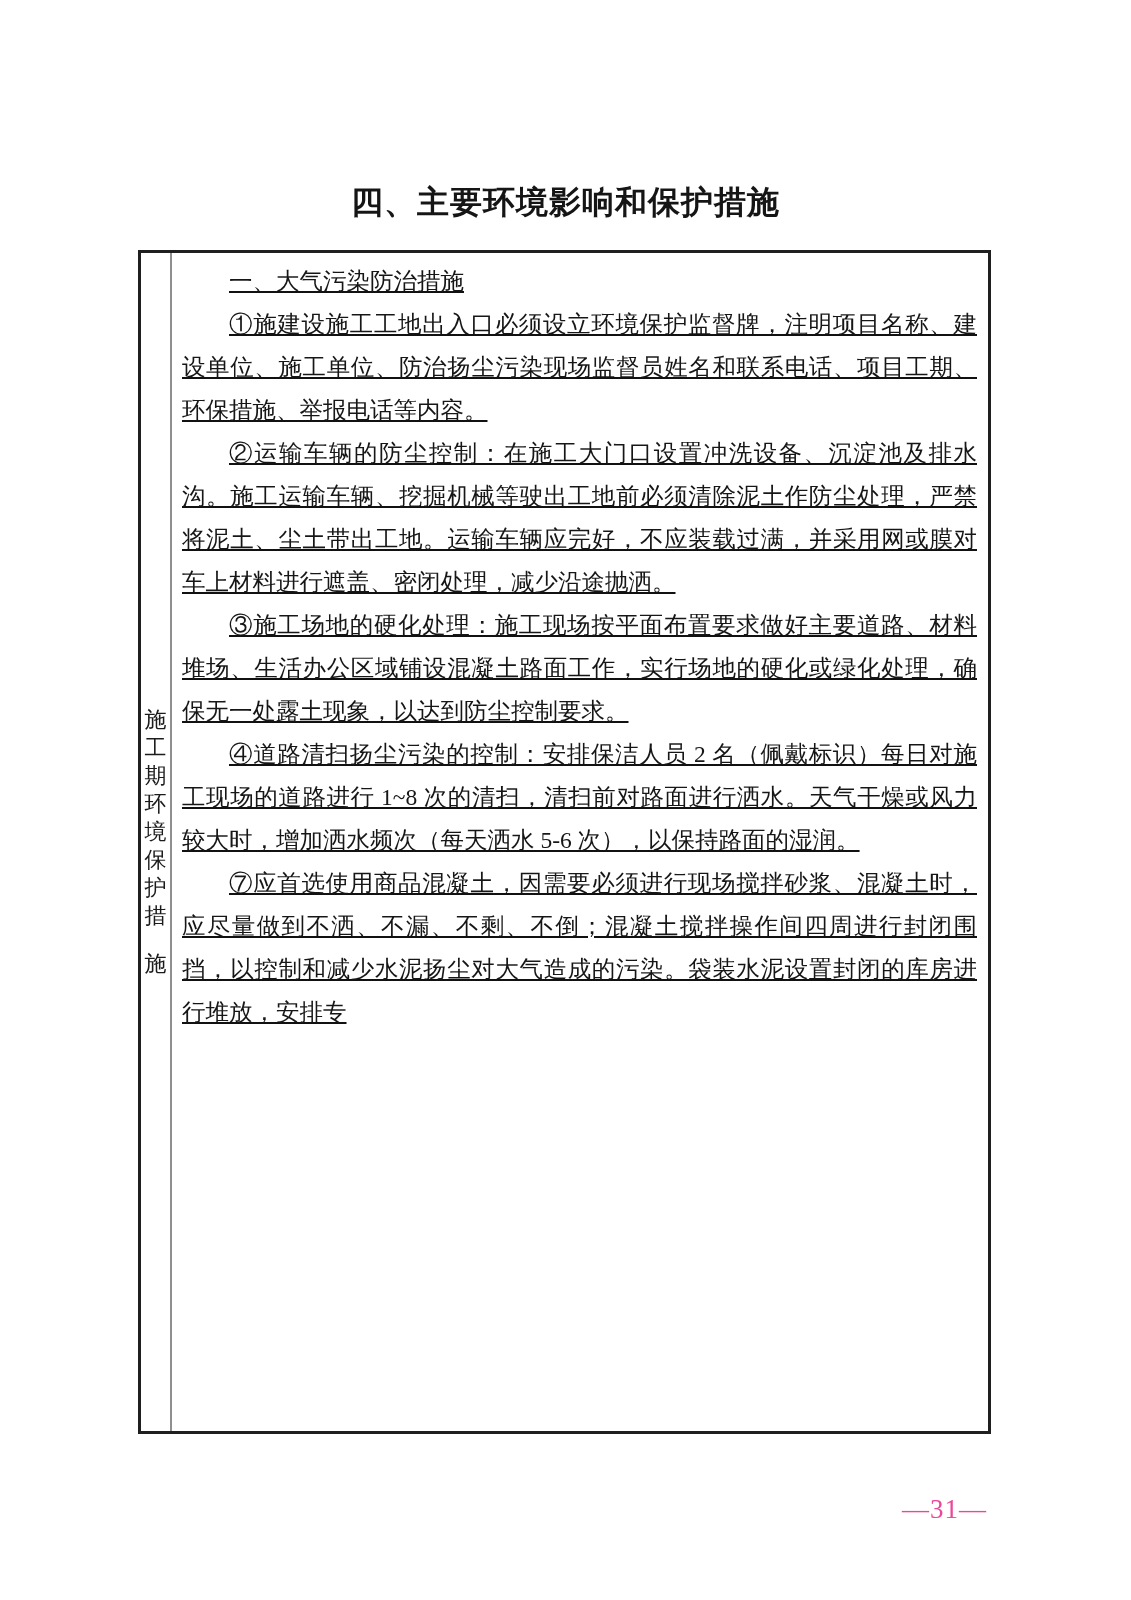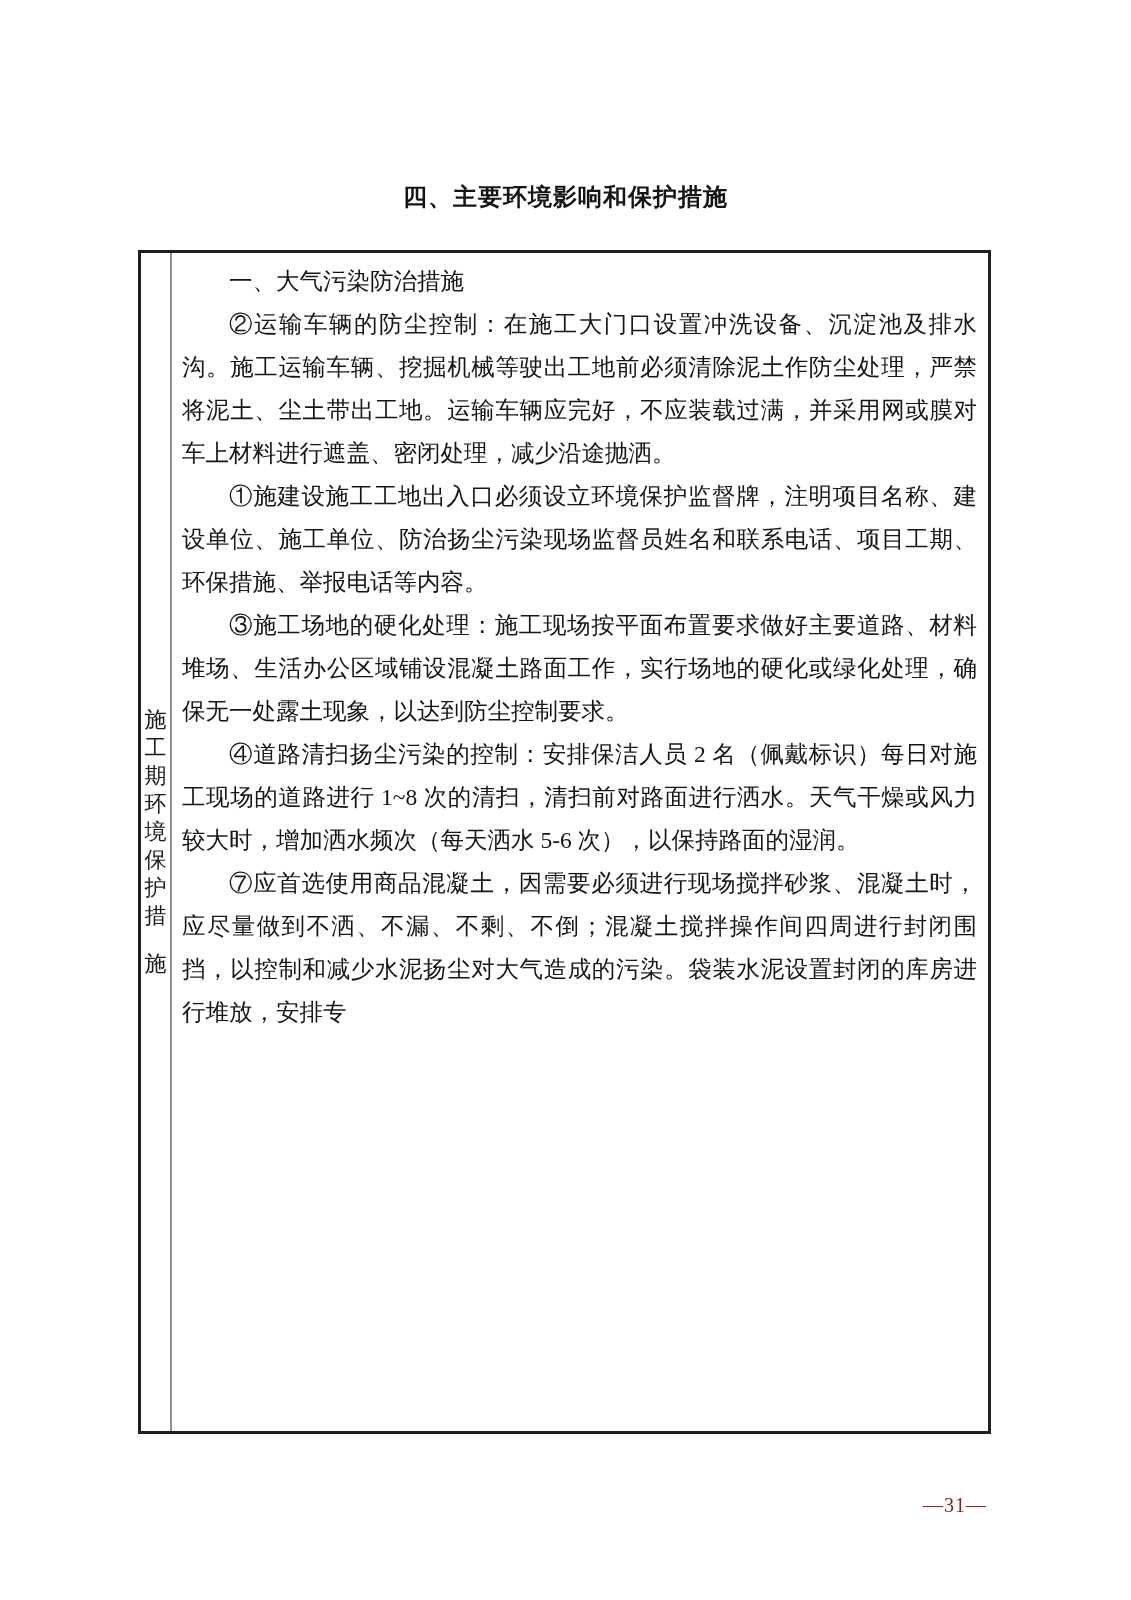--- a/index.html
+++ b/index.html
@@ -17,21 +17,21 @@
   }
   .page-title {
     position: absolute;
     top: 181px;
     left: 0;
     width: 100%;
     margin: 0;
     text-align: center;
     font-family: "Liberation Sans", "DejaVu Sans", sans-serif;
     font-weight: bold;
-    font-size: 24px;
+    font-size: 32px;
     letter-spacing: 1px;
     color: #151515;
   }
   .doc-table {
     position: absolute;
     left: 138px;
     top: 250px;
     width: 853px;
     height: 1184px;
     border: 3px solid #1f1f1f;
@@ -51,40 +51,41 @@
     font-size: 22px;
     line-height: 28px;
     color: #1b1b1b;
   }
   .vchar { display: block; }
   .vchar.vchar-last { margin-top: 20px; }
   .content-cell {
     flex: 1 1 auto;
     padding: 7px 11px 0 10px;
     overflow: hidden;
+    text-decoration: underline;
   }
   .para {
     margin: 0;
     font-size: 23.5px;
     line-height: 43px;
     text-align: justify;
     text-indent: 2em;
     color: #161616;
     word-break: break-all;
   }
   .para.section-heading {
     text-align: left;
   }
   .page-number {
     position: absolute;
     top: 1494px;
     right: 144px;
-    font-size: 20px;
+    font-size: 27px;
     letter-spacing: 1px;
-    color: #7f1d1d;
+    color: #ec4899;
     font-family: "Liberation Serif", "DejaVu Serif", serif;
   }
 </style>
 </head>
 <body>
 
 <h1 class="page-title">四、主要环境影响和保护措施</h1>
 
 <div class="doc-table">
 
@@ -95,22 +96,22 @@
     <span class="vchar">环</span>
     <span class="vchar">境</span>
     <span class="vchar">保</span>
     <span class="vchar">护</span>
     <span class="vchar">措</span>
     <span class="vchar vchar-last">施</span>
   </div>
 
   <div class="content-cell">
     <p class="para section-heading">一、大气污染防治措施</p>
+    <p class="para">①施建设施工工地出入口必须设立环境保护监督牌，注明项目名称、建设单位、施工单位、防治扬尘污染现场监督员姓名和联系电话、项目工期、环保措施、举报电话等内容。</p>
     <p class="para">②运输车辆的防尘控制：在施工大门口设置冲洗设备、沉淀池及排水沟。施工运输车辆、挖掘机械等驶出工地前必须清除泥土作防尘处理，严禁将泥土、尘土带出工地。运输车辆应完好，不应装载过满，并采用网或膜对车上材料进行遮盖、密闭处理，减少沿途抛洒。</p>
-    <p class="para">①施建设施工工地出入口必须设立环境保护监督牌，注明项目名称、建设单位、施工单位、防治扬尘污染现场监督员姓名和联系电话、项目工期、环保措施、举报电话等内容。</p>
     <p class="para">③施工场地的硬化处理：施工现场按平面布置要求做好主要道路、材料堆场、生活办公区域铺设混凝土路面工作，实行场地的硬化或绿化处理，确保无一处露土现象，以达到防尘控制要求。</p>
     <p class="para">④道路清扫扬尘污染的控制：安排保洁人员 2 名（佩戴标识）每日对施工现场的道路进行 1~8 次的清扫，清扫前对路面进行洒水。天气干燥或风力较大时，增加洒水频次（每天洒水 5-6 次），以保持路面的湿润。</p>
     <p class="para">⑦应首选使用商品混凝土，因需要必须进行现场搅拌砂浆、混凝土时，应尽量做到不洒、不漏、不剩、不倒；混凝土搅拌操作间四周进行封闭围挡，以控制和减少水泥扬尘对大气造成的污染。袋装水泥设置封闭的库房进行堆放，安排专</p>
   </div>
 
 </div>
 
 <div class="page-number">—31—</div>
 
 </body></html>

